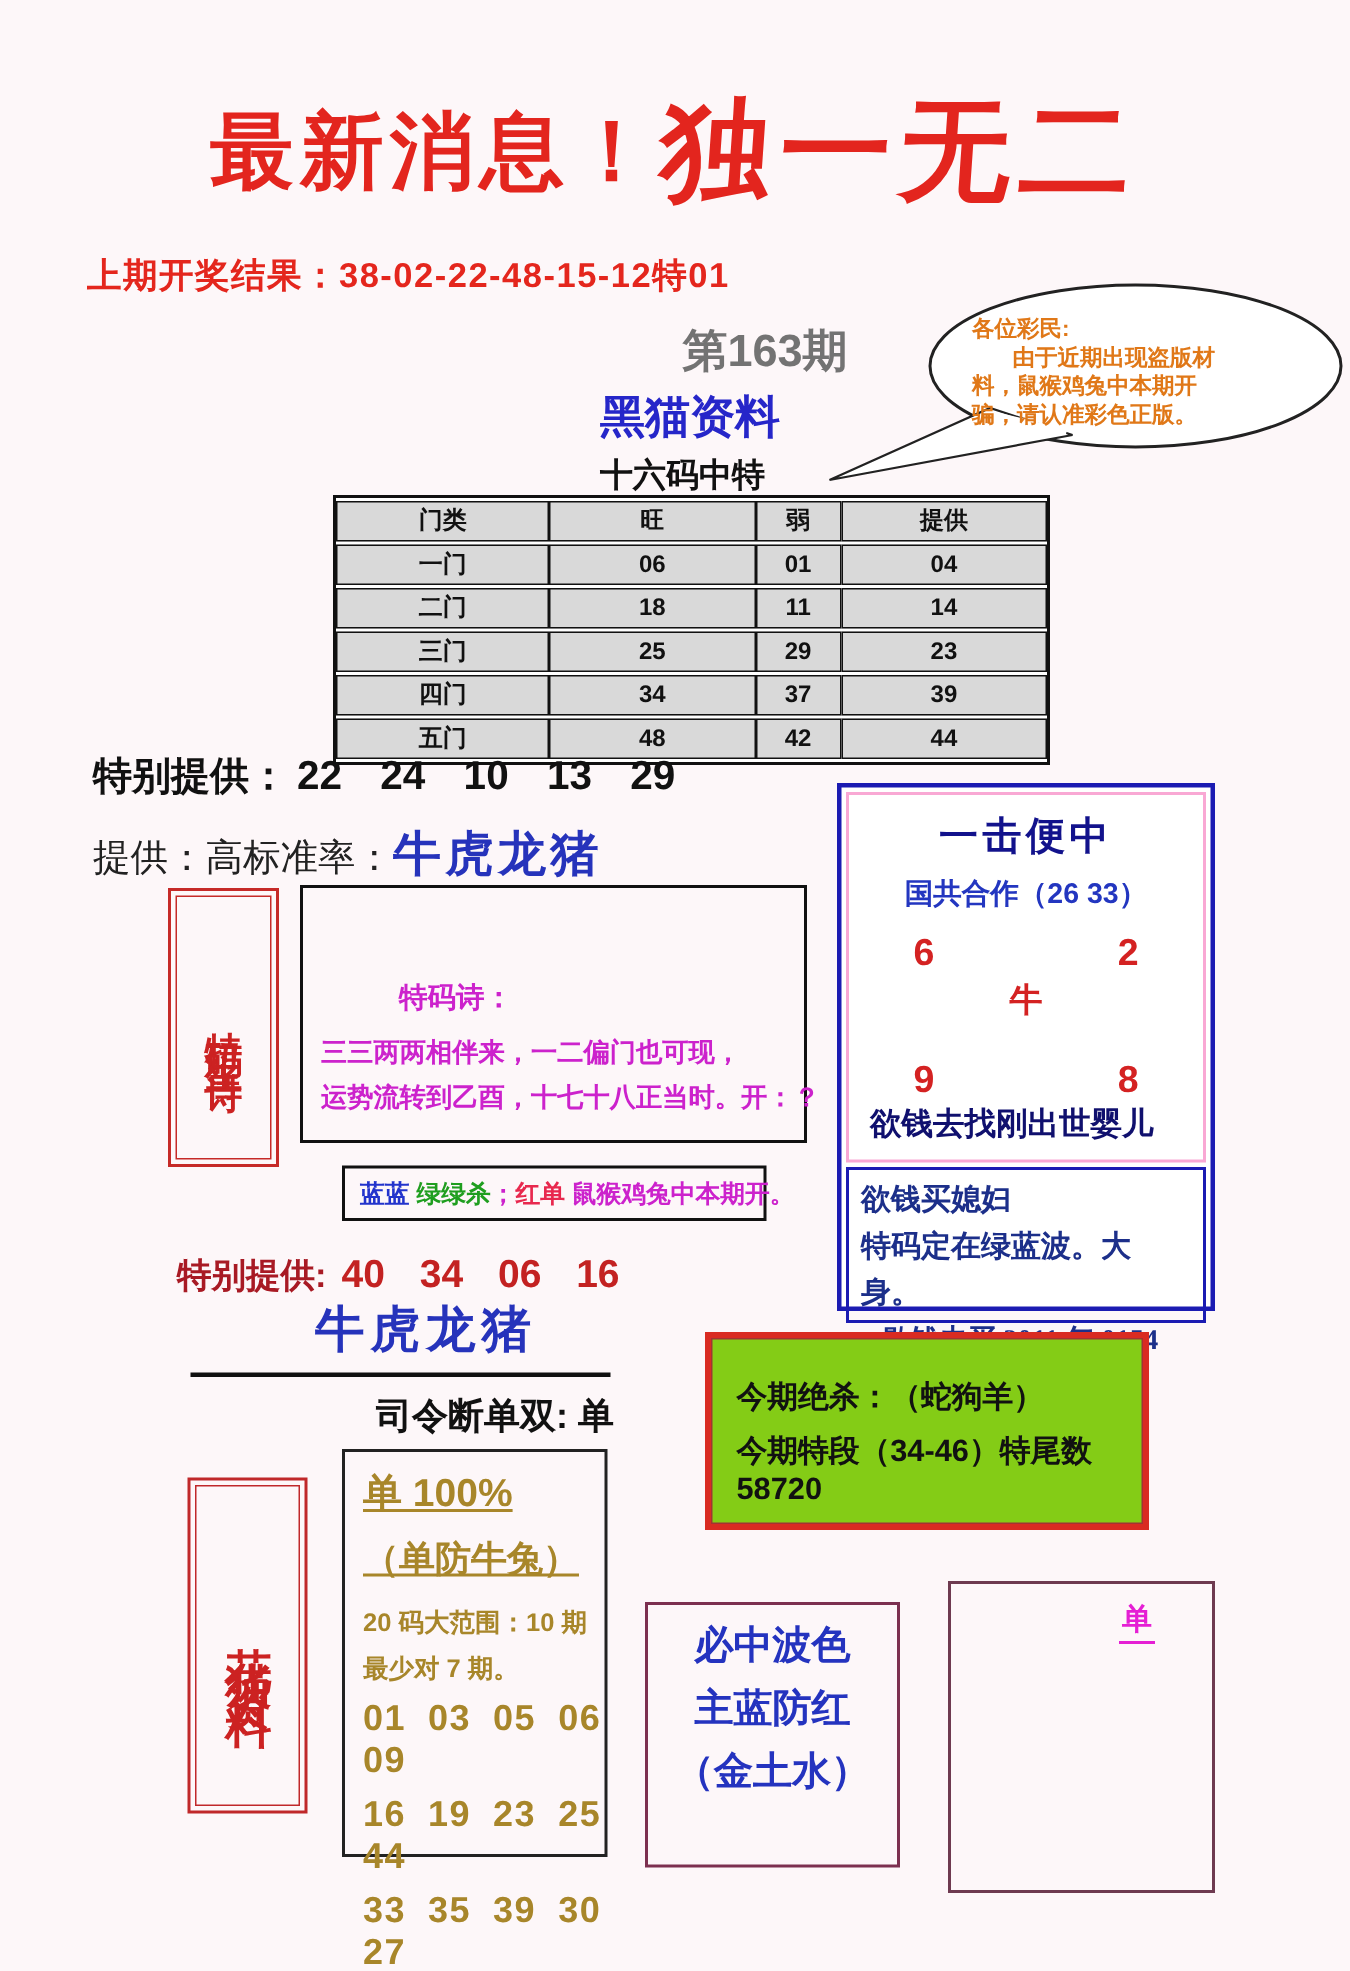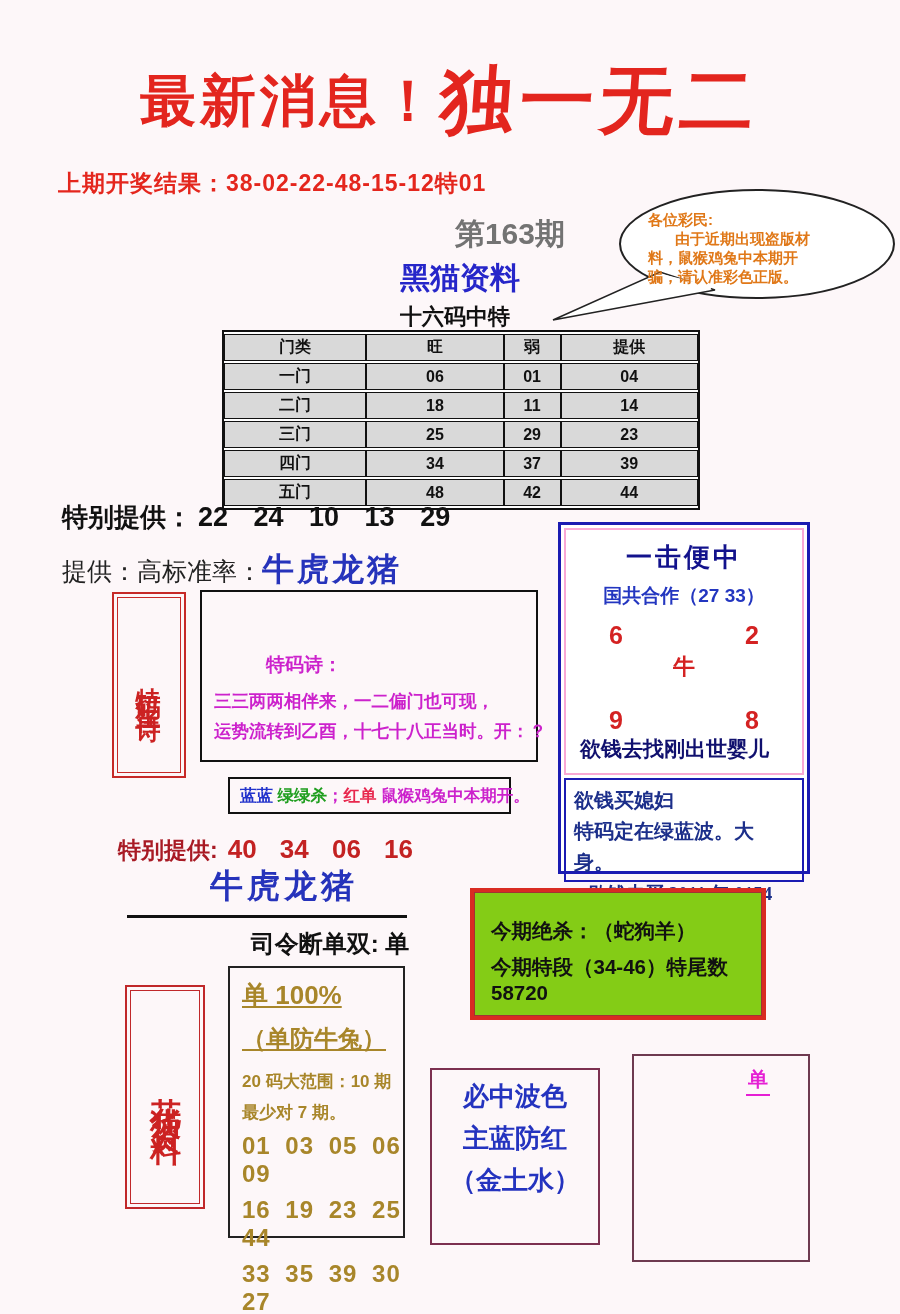--- a/index.html
+++ b/index.html
@@ -176,21 +176,21 @@
     <span class="lbl">特别提供：</span><span class="nums">22 24 10 13 29</span>
   </div>
 
   <div class="abs provide">
     <span class="pfx">提供：高标准率：</span><span class="zod">牛虎龙猪</span>
   </div>
 
   <div class="abs blue-wrap">
     <div class="hit-box">
       <div class="hit-title">一击便中</div>
-      <div class="hit-sub">国共合作（27 33）</div>
+      <div class="hit-sub">国共合作（26 33）</div>
       <div class="hit-grid">
         <div class="hit-row">
           <span>6</span>
           <span>2</span>
         </div>
         <div class="hit-zod">牛</div>
         <div class="hit-row hit-row2">
           <span>9</span>
           <span>8</span>
         </div>

